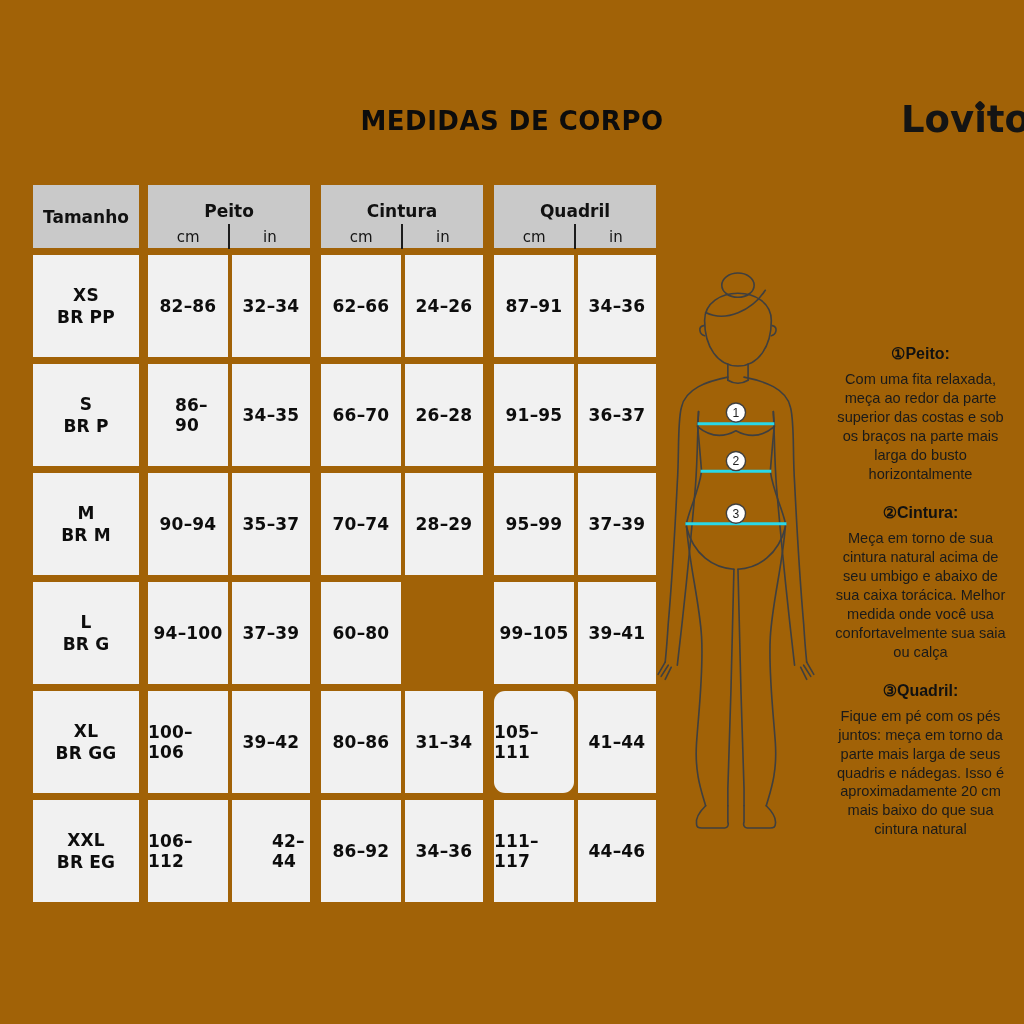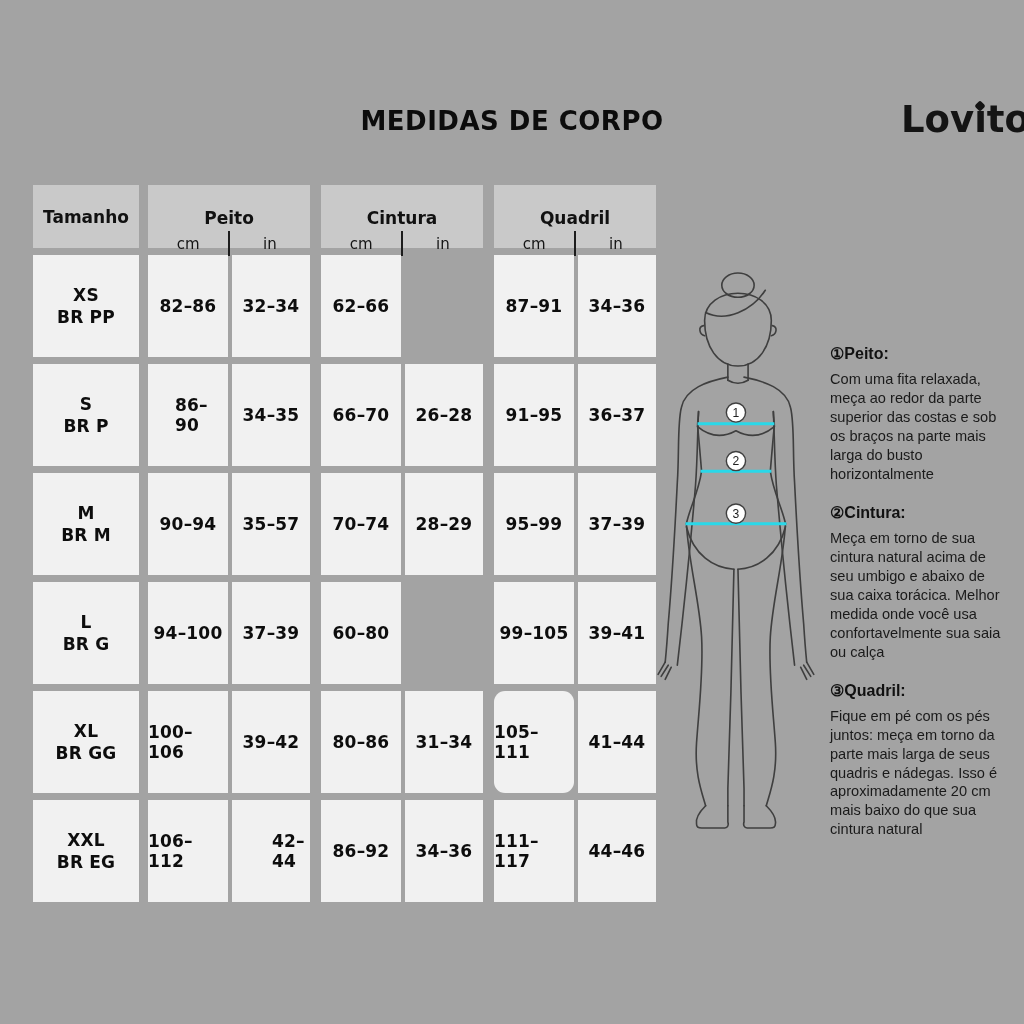--- a/index.html
+++ b/index.html
@@ -1,21 +1,21 @@
 <!DOCTYPE html>
 <html><head>
 <meta charset="utf-8">
 <style>
   * { box-sizing: border-box; margin: 0; padding: 0; }
   html, body { background: #ffffff; }
   .page {
     position: relative;
     width: 1024px;
     height: 1024px;
-    background: #a3a3a3;
+    background: #a16207;
     font-family: "DejaVu Sans", "Liberation Sans", sans-serif;
     color: #111;
     overflow: hidden;
   }
 
   
   .title {
     position: absolute;
     left: 0; top: 106px;
     width: 1024px;
@@ -53,21 +53,21 @@
     display: grid;
     grid-template-columns: 106px 9px 80px 4px 78px 11px 80px 4px 78px 11px 80px 4px 78px;
     grid-template-rows: 63px repeat(6, 102px);
     row-gap: 7px;
   }
   .hcell { background: #c9c9c9; }
   .hdr-size {
     display: flex; align-items: center; justify-content: center;
     font-size: 17px; font-weight: 700;
   }
-  .hgroup { display: flex; flex-direction: column; align-items: center; padding-top: 23px; }
+  .hgroup { display: flex; flex-direction: column; align-items: center; padding-top: 16px; }
   .hgroup-label { font-size: 17px; font-weight: 700; line-height: 1.2; }
   .hrule { width: calc(100% - 22px); height: 1.5px; background: #1c1c1c; margin-top: 3px; }
   .hunits { display: flex; width: 100%; flex: 1; align-items: center; }
   .hunit { flex: 1; text-align: center; font-size: 15px; font-weight: 400; color: #151515; }
   .hdivider { width: 1.5px; height: 25px; background: #1c1c1c; }
 
   .cell {
     background: #f1f1f1;
     display: flex; align-items: center; justify-content: center;
     font-size: 17px; font-weight: 700;
@@ -85,21 +85,21 @@
   .marker-num { font-family: "Liberation Sans", sans-serif; font-size: 12px; fill: #222; font-weight: 400; }
 
   
   .instructions {
     position: absolute;
     left: 830px; top: 344px;
     width: 181px;
     font-family: "Liberation Sans", sans-serif;
     color: #1a1a1a;
   }
-  .instr { margin-bottom: 19px; }
+  .instr { margin-bottom: 19px; text-align: center; }
   .instr-title { font-size: 16px; font-weight: 700; margin-bottom: 7px; color: #111; }
   .instr-text { font-size: 14.6px; line-height: 1.3; font-weight: 400; }
 </style>
 </head>
 <body>
 
 <div class="page">
 
   <div class="title">MEDIDAS DE CORPO</div>
 
@@ -141,40 +141,41 @@
       </div>
     </div>
 
     <div class="cell size" style="grid-column:1; grid-row:2;">
       <span>XS</span>
       <span>BR PP</span>
     </div>
     <div class="cell" style="grid-column:3; grid-row:2;">82–86</div>
     <div class="cell" style="grid-column:5; grid-row:2;">32–34</div>
     <div class="cell" style="grid-column:7; grid-row:2;">62–66</div>
+    <div class="cell" style="grid-column:9; grid-row:2;">24–26</div>
     <div class="cell" style="grid-column:11; grid-row:2;">87–91</div>
     <div class="cell" style="grid-column:13; grid-row:2;">34–36</div>
 
     <div class="cell size" style="grid-column:1; grid-row:3;">
       <span>S</span>
       <span>BR P</span>
     </div>
     <div class="cell" style="grid-column:3; grid-row:3;padding-left:27px;">86–90</div>
     <div class="cell" style="grid-column:5; grid-row:3;">34–35</div>
     <div class="cell" style="grid-column:7; grid-row:3;">66–70</div>
     <div class="cell" style="grid-column:9; grid-row:3;">26–28</div>
     <div class="cell" style="grid-column:11; grid-row:3;">91–95</div>
     <div class="cell" style="grid-column:13; grid-row:3;">36–37</div>
 
     <div class="cell size" style="grid-column:1; grid-row:4;">
       <span>M</span>
       <span>BR M</span>
     </div>
     <div class="cell" style="grid-column:3; grid-row:4;">90–94</div>
-    <div class="cell" style="grid-column:5; grid-row:4;">35–57</div>
+    <div class="cell" style="grid-column:5; grid-row:4;">35–37</div>
     <div class="cell" style="grid-column:7; grid-row:4;">70–74</div>
     <div class="cell" style="grid-column:9; grid-row:4;">28–29</div>
     <div class="cell" style="grid-column:11; grid-row:4;">95–99</div>
     <div class="cell" style="grid-column:13; grid-row:4;">37–39</div>
 
     <div class="cell size" style="grid-column:1; grid-row:5;">
       <span>L</span>
       <span>BR G</span>
     </div>
     <div class="cell" style="grid-column:3; grid-row:5;">94–100</div>

